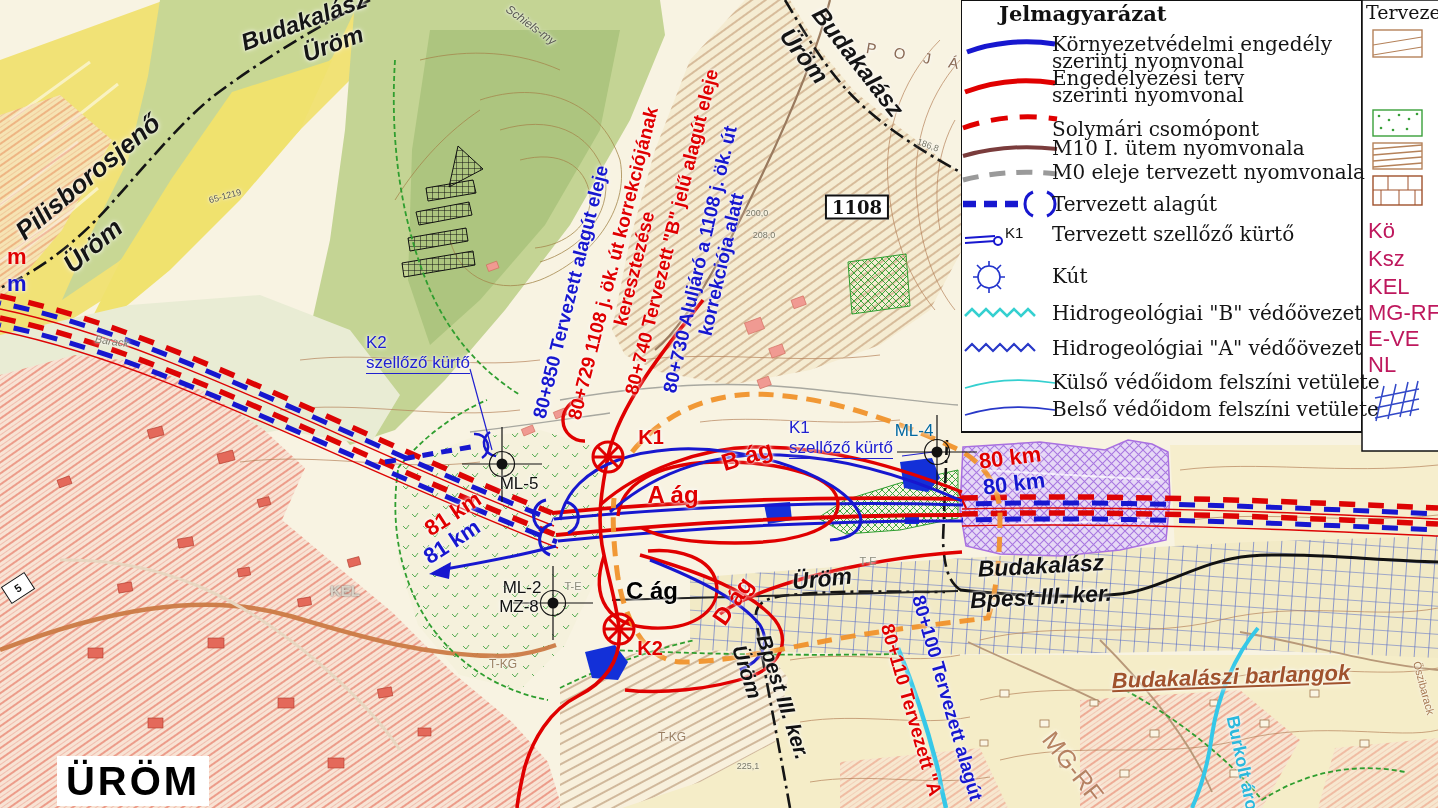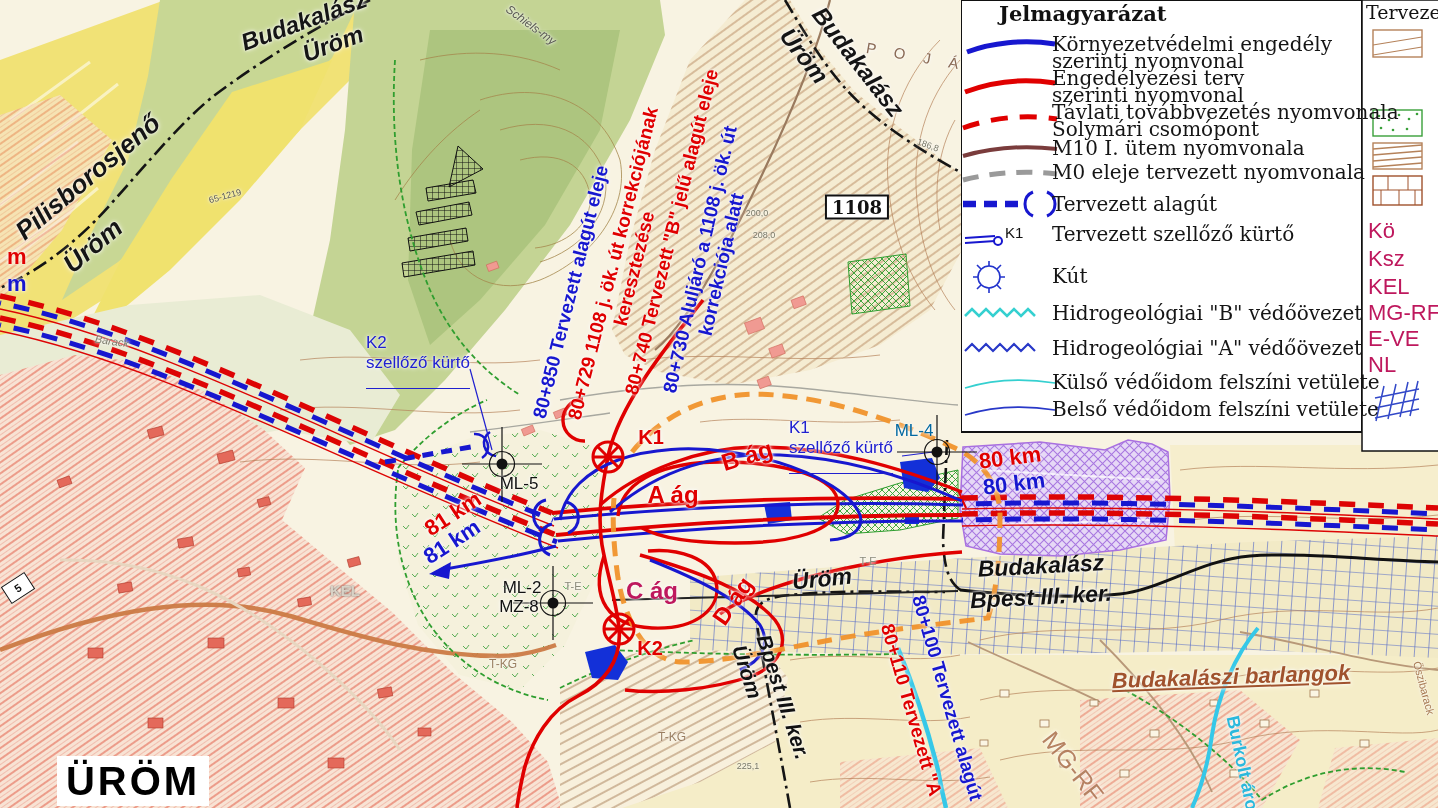--- a/index.html
+++ b/index.html
@@ -3,21 +3,21 @@
 <meta charset="utf-8">
 <style>
   html,body{margin:0;padding:0;background:#e8e8e8}
   .stage{position:relative;width:1438px;height:808px;overflow:hidden;background:#f8f3e2;
          font-family:"Liberation Sans",sans-serif}
   .stage svg.map{position:absolute;left:0;top:0;display:block}
   .ml{position:absolute;white-space:nowrap;line-height:1.06;text-align:center;
       transform-origin:center;
       text-shadow:0 0 2px rgba(255,255,255,.9),0 0 4px rgba(255,255,255,.7),0 0 6px rgba(255,255,255,.5)}
   .ml.noshadow{text-shadow:none}
-  .ul{border-bottom:1.6px solid currentColor;padding-bottom:16px}
+  .ul{border-bottom:1.6px solid currentColor;padding-bottom:1px}
   .boxlbl{position:absolute;background:#fff;border:2px solid #111;padding:0 5px;
           font:600 18px "DejaVu Serif",serif;color:#111;transform:translate(-50%,-50%)}
   .urombox{position:absolute;left:57px;top:756px;width:152px;height:50px;background:#fff;
            display:flex;align-items:center;justify-content:center}
   .urombox span{font:700 40px "Liberation Sans",sans-serif;letter-spacing:3px;color:#000}
   .sign{position:absolute;left:4px;top:578px;width:26px;height:18px;background:#fff;
         border:1.6px solid #111;transform:rotate(-33deg);display:flex;align-items:center;
         justify-content:center;font:700 11px "Liberation Sans",sans-serif;color:#111}
   
   .legend{position:absolute;left:961px;top:0;width:443px;height:455px}
@@ -284,21 +284,21 @@
 <div class="ml" style="left:453px;top:514px;transform:translate(-50%,-50%) rotate(-33deg);font:700 22px 'Liberation Sans',sans-serif;color:#e00000">81 km</div>
 <div class="ml" style="left:452px;top:542px;transform:translate(-50%,-50%) rotate(-33deg);font:700 22px 'Liberation Sans',sans-serif;color:#1717cf">81 km</div>
 <div class="ml" style="left:1010px;top:458px;transform:translate(-50%,-50%) rotate(-7deg);font:700 22px 'Liberation Sans',sans-serif;color:#e00000">80 km</div>
 <div class="ml" style="left:1014px;top:484px;transform:translate(-50%,-50%) rotate(-7deg);font:700 22px 'Liberation Sans',sans-serif;color:#1717cf">80 km</div>
 <div class="ml" style="left:7px;top:257px;transform:translate(0,-50%);font:700 22px 'Liberation Sans',sans-serif;color:#e00000">m</div>
 <div class="ml" style="left:7px;top:284px;transform:translate(0,-50%);font:700 22px 'Liberation Sans',sans-serif;color:#1717cf">m</div>
 
 
 <div class="ml" style="left:673px;top:495px;transform:translate(-50%,-50%);font:700 24px 'Liberation Sans',sans-serif;color:#e00000">A ág</div>
 <div class="ml" style="left:747px;top:456px;transform:translate(-50%,-50%) rotate(-17deg);font:700 24px 'Liberation Sans',sans-serif;color:#e00000">B ág</div>
-<div class="ml" style="left:652px;top:591px;transform:translate(-50%,-50%);font:700 24px 'Liberation Sans',sans-serif;color:#be185d">C ág</div>
+<div class="ml" style="left:652px;top:591px;transform:translate(-50%,-50%);font:700 24px 'Liberation Sans',sans-serif;color:#000000">C ág</div>
 <div class="ml" style="left:733px;top:601px;transform:translate(-50%,-50%) rotate(-55deg);font:700 24px 'Liberation Sans',sans-serif;color:#e00000">D ág</div>
 
 <div class="ml" style="left:822px;top:579px;transform:translate(-50%,-50%) rotate(-6deg);font:italic 700 23px 'Liberation Sans',sans-serif;color:#111">Üröm</div>
 <div class="ml" style="left:1041px;top:566px;transform:translate(-50%,-50%) rotate(-3deg);font:italic 700 23px 'Liberation Sans',sans-serif;color:#111">Budakalász</div>
 <div class="ml" style="left:1041px;top:597px;transform:translate(-50%,-50%) rotate(-3deg);font:italic 700 23px 'Liberation Sans',sans-serif;color:#111">Bpest III. ker.</div>
 <div class="ml" style="left:783px;top:697px;transform:translate(-50%,-50%) rotate(72deg);font:italic 700 21px 'Liberation Sans',sans-serif;color:#111">Bpest III. ker.</div>
 <div class="ml" style="left:747px;top:672px;transform:translate(-50%,-50%) rotate(72deg);font:italic 700 21px 'Liberation Sans',sans-serif;color:#111">Üröm</div>
 
 <div class="ml" style="left:947px;top:698px;transform:translate(-50%,-50%) rotate(74deg);font:700 19px 'Liberation Sans',sans-serif;color:#1717cf">80+100 Tervezett alagút</div>
 <div class="ml" style="left:911px;top:710px;transform:translate(-50%,-50%) rotate(74deg);font:700 19px 'Liberation Sans',sans-serif;color:#e00000">80+110 Tervezett "A</div>
@@ -367,21 +367,21 @@
       <rect x="412" y="143" width="49" height="26" fill="#fff" stroke="#b5825a" stroke-width="1.4"></rect>
       <path d="M412,149 L461,145 M412,155 L461,151 M412,161 L461,157 M412,167 L461,163" stroke="#b5825a" stroke-width="1.6" fill="none"></path>
       <rect x="412" y="176" width="49" height="29" fill="#fff" stroke="#a0522d" stroke-width="1.4"></rect>
       <path d="M412,190 H461 M427,176 V190 M447,176 V190 M420,190 V205 M438,190 V205 M454,190 V205" stroke="#a0522d" stroke-width="1" fill="none"></path>
       <path d="M414,398 L458,389 M414,408 L458,399 M414,418 L458,409 M423,386 L415,421 M435,384 L427,419 M447,382 L439,417 M457,381 L449,416" stroke="#3248c8" stroke-width="1.5" fill="none"></path>
     </g>
   </svg>
   <div class="lg-title">Jelmagyarázat</div>
   <div class="lg" style="top:36px"><span>Környezetvédelmi engedély</span><br><span>szerinti nyomvonal</span></div>
   <div class="lg" style="top:70px"><span>Engedélyezési terv</span><br><span>szerinti nyomvonal</span></div>
-  <div class="lg" style="top:104px"><span>Távlati továbbvezetés nyomvonala</span><br><span>Solymári csomópont</span></div>
+  <div class="lg" style="top:104px"><br><span>Solymári csomópont</span></div>
   <div class="lg" style="top:140px">M10 I. ütem nyomvonala</div>
   <div class="lg" style="top:164px">M0 eleje tervezett nyomvonala</div>
   <div class="lg" style="top:196px">Tervezett alagút</div>
   <div class="lg" style="top:226px">Tervezett szellőző kürtő</div>
   <div class="lg-tag">K1</div>
   <div class="lg" style="top:268px">Kút</div>
   <div class="lg" style="top:305px">Hidrogeológiai "B" védőövezet</div>
   <div class="lg" style="top:340px">Hidrogeológiai "A" védőövezet</div>
   <div class="lg" style="top:374px">Külső védőidom felszíni vetülete</div>
   <div class="lg" style="top:401px">Belső védőidom felszíni vetülete</div>

